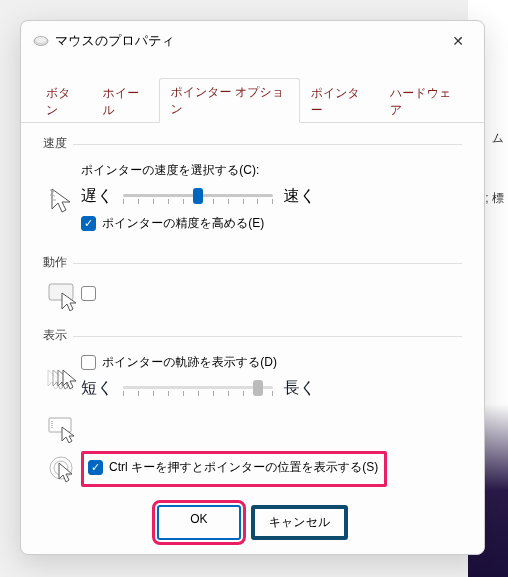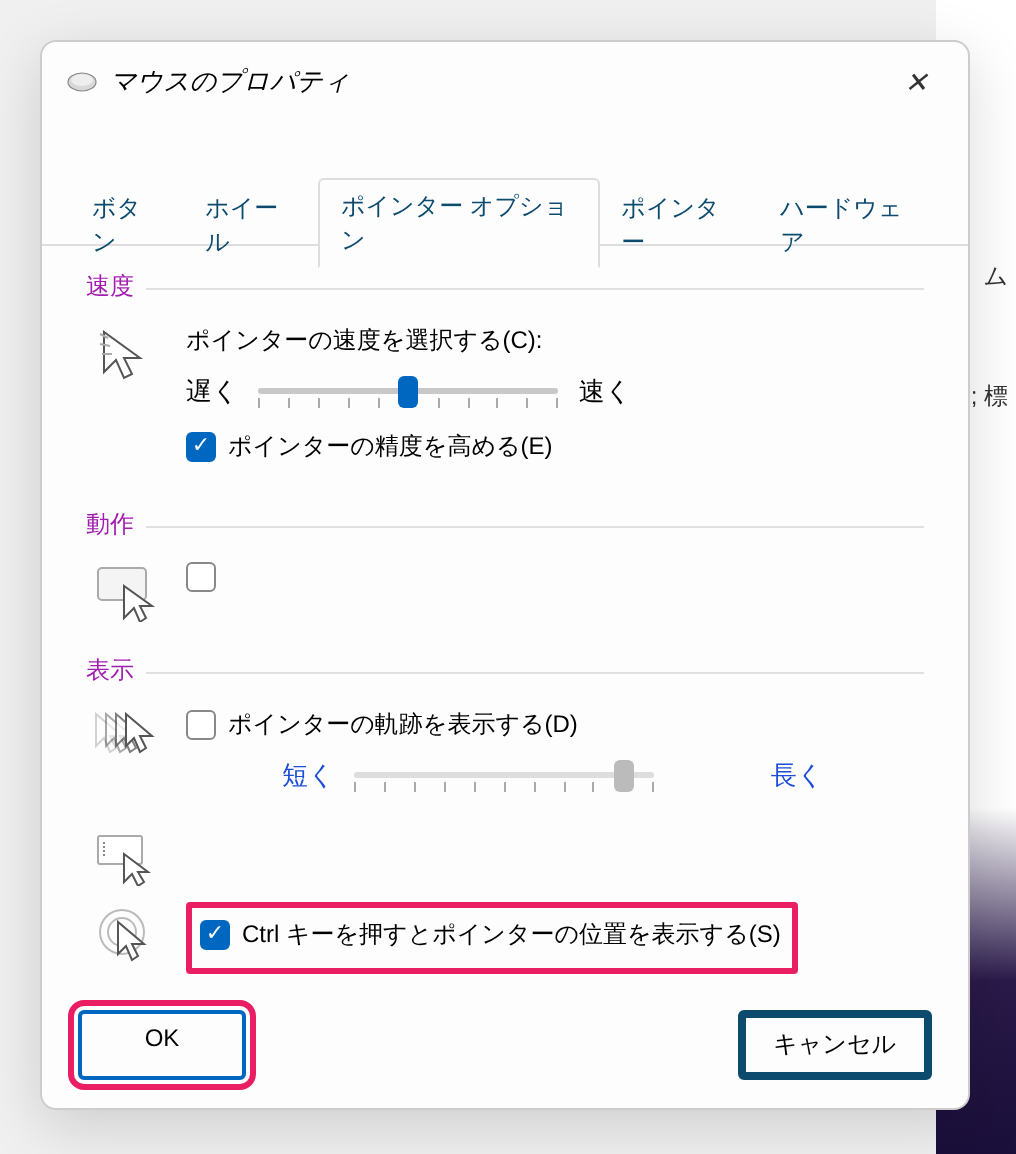--- a/index.html
+++ b/index.html
@@ -35,21 +35,20 @@
     border-radius: 8px;
     box-shadow: 0 8px 30px rgba(0,0,0,0.15);
     display: flex;
     flex-direction: column;
   }
   .titlebar {
     display: flex;
     align-items: center;
     padding: 8px 10px 6px 12px;
     font-size: 13px;
-    font-style: italic;
   }
   .titlebar .icon-slot {
     width: 16px; height: 16px;
     margin-right: 6px;
     display: inline-flex;
     align-items: center; justify-content: center;
   }
   .titlebar .title { flex: 1; }
   .titlebar .close {
     width: 32px; height: 24px;
@@ -61,59 +60,59 @@
   .tabs {
     display: flex;
     padding: 0 14px;
     gap: 0;
     border-bottom: 1px solid #ddd;
     font-size: 12px;
     align-items: flex-end;
   }
   .tab {
     padding: 5px 10px 4px;
-    color: #0c4a6e;
+    color: #7f1d1d;
     border: 1px solid transparent;
     border-bottom: none;
     position: relative;
-    top: 12px;
+    top: 1px;
     cursor: default;
   }
   .tab.active {
     background: #fdfdfd;
     border-color: #ddd;
     border-bottom: 1px solid #fdfdfd;
     border-radius: 3px 3px 0 0;
     margin-top: 18px;
   }
   .content {
     flex: 1;
     padding: 12px 22px 8px 22px;
     overflow: hidden;
   }
   .group {
     margin-bottom: 14px;
   }
   .group-label {
     font-size: 12px;
-    color: #a21caf;
+    color: #404040;
     margin-bottom: 4px;
     position: relative;
   }
   .group-label::after {
     content: "";
     position: absolute;
     left: 30px; right: 0; top: 50%;
     height: 1px;
     background: #e0e0e0;
   }
   .group-body {
     display: flex;
-    gap: 12px;
     padding: 6px 0 2px 4px;
+    align-items: center;
   }
   .group-icon {
     width: 34px;
     display: flex;
     align-items: flex-start;
     justify-content: center;
     padding-top: 2px;
     flex-shrink: 0;
   }
   .group-main { flex: 1; }
@@ -122,21 +121,21 @@
     align-items: center;
     gap: 6px;
     margin-bottom: 6px;
     font-size: 12px;
   }
   .slider-row {
     display: flex;
     align-items: center;
     gap: 10px;
     margin: 4px 0 8px 0;
-    font-size: 13px;
+    font-size: 16px;
   }
   .slider {
     position: relative;
     width: 150px;
     height: 22px;
   }
   .slider-track {
     position: absolute;
     left: 0; right: 0; top: 9px;
     height: 3px;
@@ -176,33 +175,33 @@
   .checkbox.checked {
     background: #0067c0;
     border-color: #0067c0;
     color: #fff;
   }
   .checkbox.checked::after {
     content: "✓";
     font-size: 11px;
     line-height: 1;
   }
-  .disabled-text { color: #1d4ed8; margin-left: 48px; }
+  .disabled-text { color: #0f172a; }
   .highlight-box {
     border: 3px solid #e91e63;
     border-radius: 2px;
     padding: 5px 6px 8px 4px;
     display: inline-flex;
     align-items: center;
     gap: 6px;
   }
   .button-row {
     display: flex;
     gap: 10px;
-    justify-content: space-between;
+    justify-content: center;
     padding: 10px 18px 14px;
   }
   .btn {
     min-width: 84px;
     padding: 5px 14px;
     font-size: 12px;
     background: #fdfdfd;
     border: 4px solid #0c4a6e;
     border-radius: 3px;
     text-align: center;

